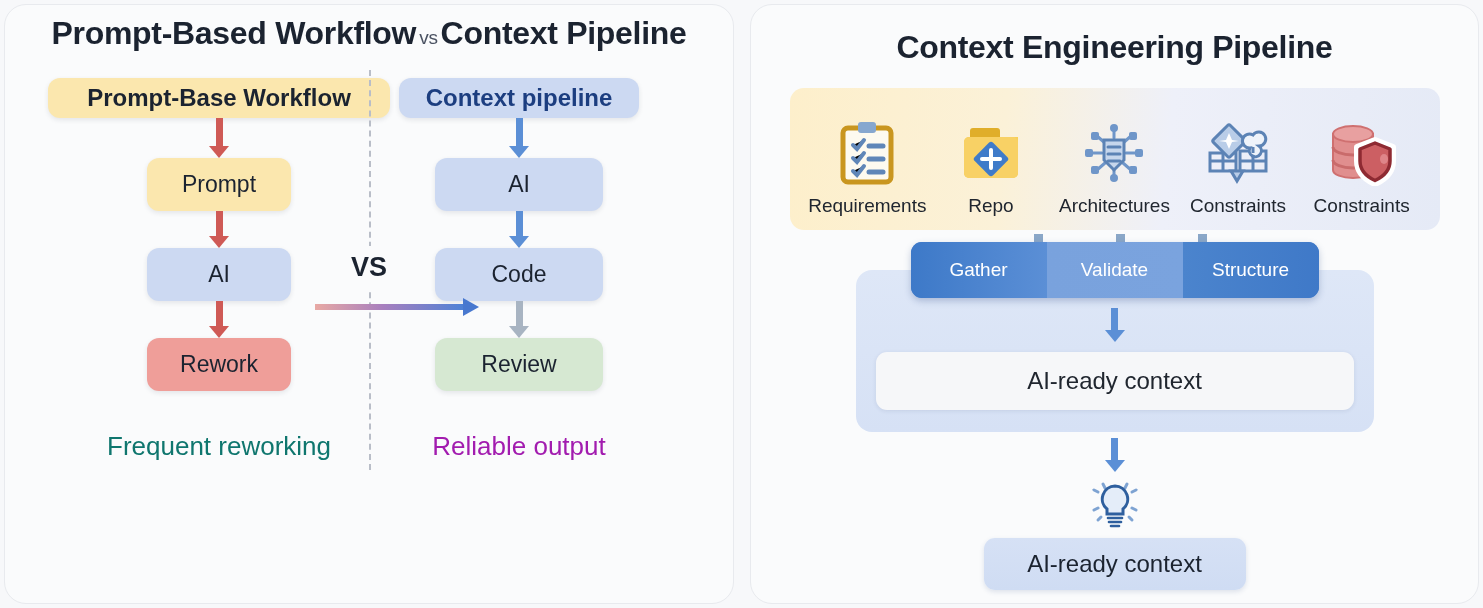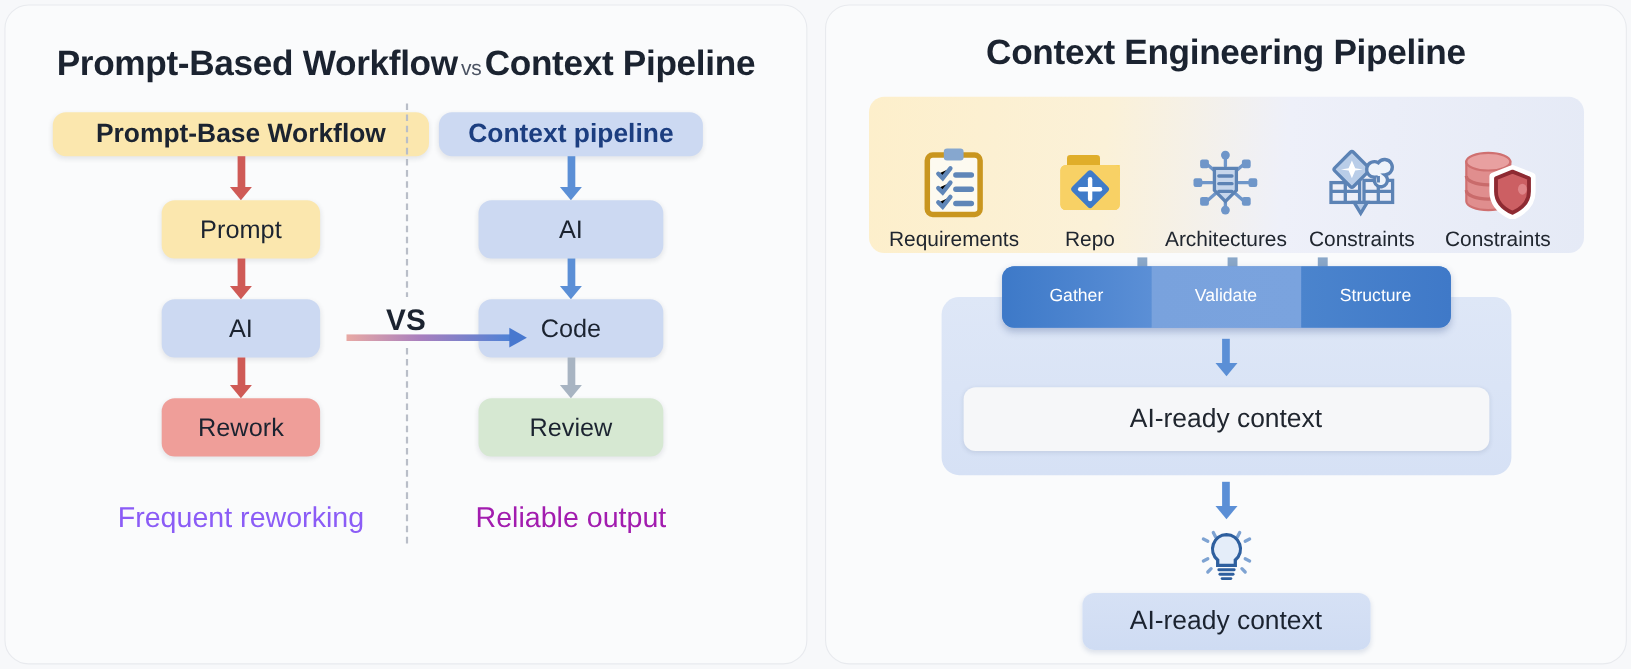--- a/index.html
+++ b/index.html
@@ -18,21 +18,21 @@
     position: relative;
   }
   .panel-left  { width: 730px; height: 600px; }
   .panel-right { width: 729px; height: 600px; }
 
   
   .title {
     text-align: center; font-size: 32px; font-weight: 700; color: #1b2330;
     letter-spacing: -0.3px; white-space: nowrap;
   }
-  .title-left { margin-top: 34px; }
+  .title-left { margin-top: 10px; }
   .title-right { margin-top: 24px; text-align: center; }
   .vs-small { font-size: 19px; font-weight: 400; color: #4a5262; padding: 0 3px; vertical-align: baseline; }
 
   
   .columns { position: relative; margin-top: 26px; display: flex; justify-content: center; }
   .col { width: 300px; display: flex; flex-direction: column; align-items: center; }
   .divider {
     position: absolute; left: 50%; top: -8px; width: 0; height: 400px;
     border-left: 2px dashed #b9bec8;
   }
@@ -64,39 +64,39 @@
   .arr .shaft { width: 7px; }
   .arr .head { width: 0; height: 0; border-left: 10px solid transparent; border-right: 10px solid transparent; }
   .arr-red .shaft { background: #cf5a56; }
   .arr-red .head { border-top: 12px solid #cf5a56; }
   .arr-blue .shaft { background: #5b8fd6; }
   .arr-blue .head { border-top: 12px solid #5b8fd6; }
   .arr-gray .shaft { background: #a8b4c2; }
   .arr-gray .head { border-top: 12px solid #a8b4c2; }
 
   .caption { margin-top: 40px; font-size: 26px; white-space: nowrap; }
-  .cap-red  { color: #8b5cf6; }
+  .cap-red  { color: #0f766e; }
   .cap-blue { color: #a21caf; }
 
   .cross-arrow { position: absolute; left: 310px; top: 294px; width: 170px; height: 16px; }
   .cross-arrow .bar {
     position: absolute; top: 5px; left: 0; width: 150px; height: 6px;
     background: linear-gradient(90deg,#e8a9a4 0%,#a87fbe 45%,#4d82d6 100%);
   }
   .cross-arrow .tip {
     position: absolute; top: -1px; left: 148px; width: 0; height: 0;
     border-top: 9px solid transparent; border-bottom: 9px solid transparent;
     border-left: 16px solid #4878cf;
   }
 
   
   .banner {
     margin: 22px auto 0; width: 650px; height: 142px; border-radius: 14px;
     background: linear-gradient(95deg,#fdefcb 0%,#fbf1d8 33%,#eef0f9 58%,#e5eaf6 100%);
-    display: flex; align-items: flex-end; justify-content: space-between;
+    display: flex; align-items: center; justify-content: space-between;
     padding: 14px 16px 0 16px;
   }
   .src { width: 124px; display: flex; flex-direction: column; align-items: center; }
   .src .ic { height: 76px; display: flex; align-items: center; justify-content: center; }
   .src .lbl {
     font-size: 19px; color: #20262f; margin-top: 4px; white-space: nowrap;
     max-width: 124px; overflow: hidden;
   }
 
   .feed-arrows { width: 650px; margin: 4px auto 0; height: 40px; position: relative; }
@@ -110,21 +110,21 @@
     border-radius: 16px; padding: 38px 18px 22px;
   }
   .stage-bar {
     position: absolute; top: -28px; left: 50%; transform: translateX(-50%);
     width: 408px; height: 56px; border-radius: 11px; overflow: hidden;
     display: flex; box-shadow: 0 3px 7px rgba(40,70,130,.28);
     background: linear-gradient(90deg,#3f7bc9 0%,#6f9ada 50%,#3f7bc9 100%);
   }
   .chev {
     flex: 1; display: flex; align-items: center; justify-content: center;
-    color: #ffffff; font-size: 16px; white-space: nowrap; position: relative;
+    color: #ffffff; font-size: 19px; white-space: nowrap; position: relative;
   }
   .chev.c1 { background: linear-gradient(90deg,#3d79c8 0%,#5b8fd6 100%); }
   .chev.c2 { background: linear-gradient(90deg,#79a2dd 0%,#7aa3de 100%); }
   .chev.c3 { background: linear-gradient(90deg,#4b84cd 0%,#3f79c8 100%); }
 
   .mid-arrow { display: flex; justify-content: center; margin-bottom: 10px; }
   .ctx-box {
     width: 478px; height: 58px; margin: 0 auto; background: #f6f7f9;
     border-radius: 11px; display: flex; align-items: center; justify-content: center;
     font-size: 24px; color: #20262f; box-shadow: 0 1px 4px rgba(30,50,90,.10);

